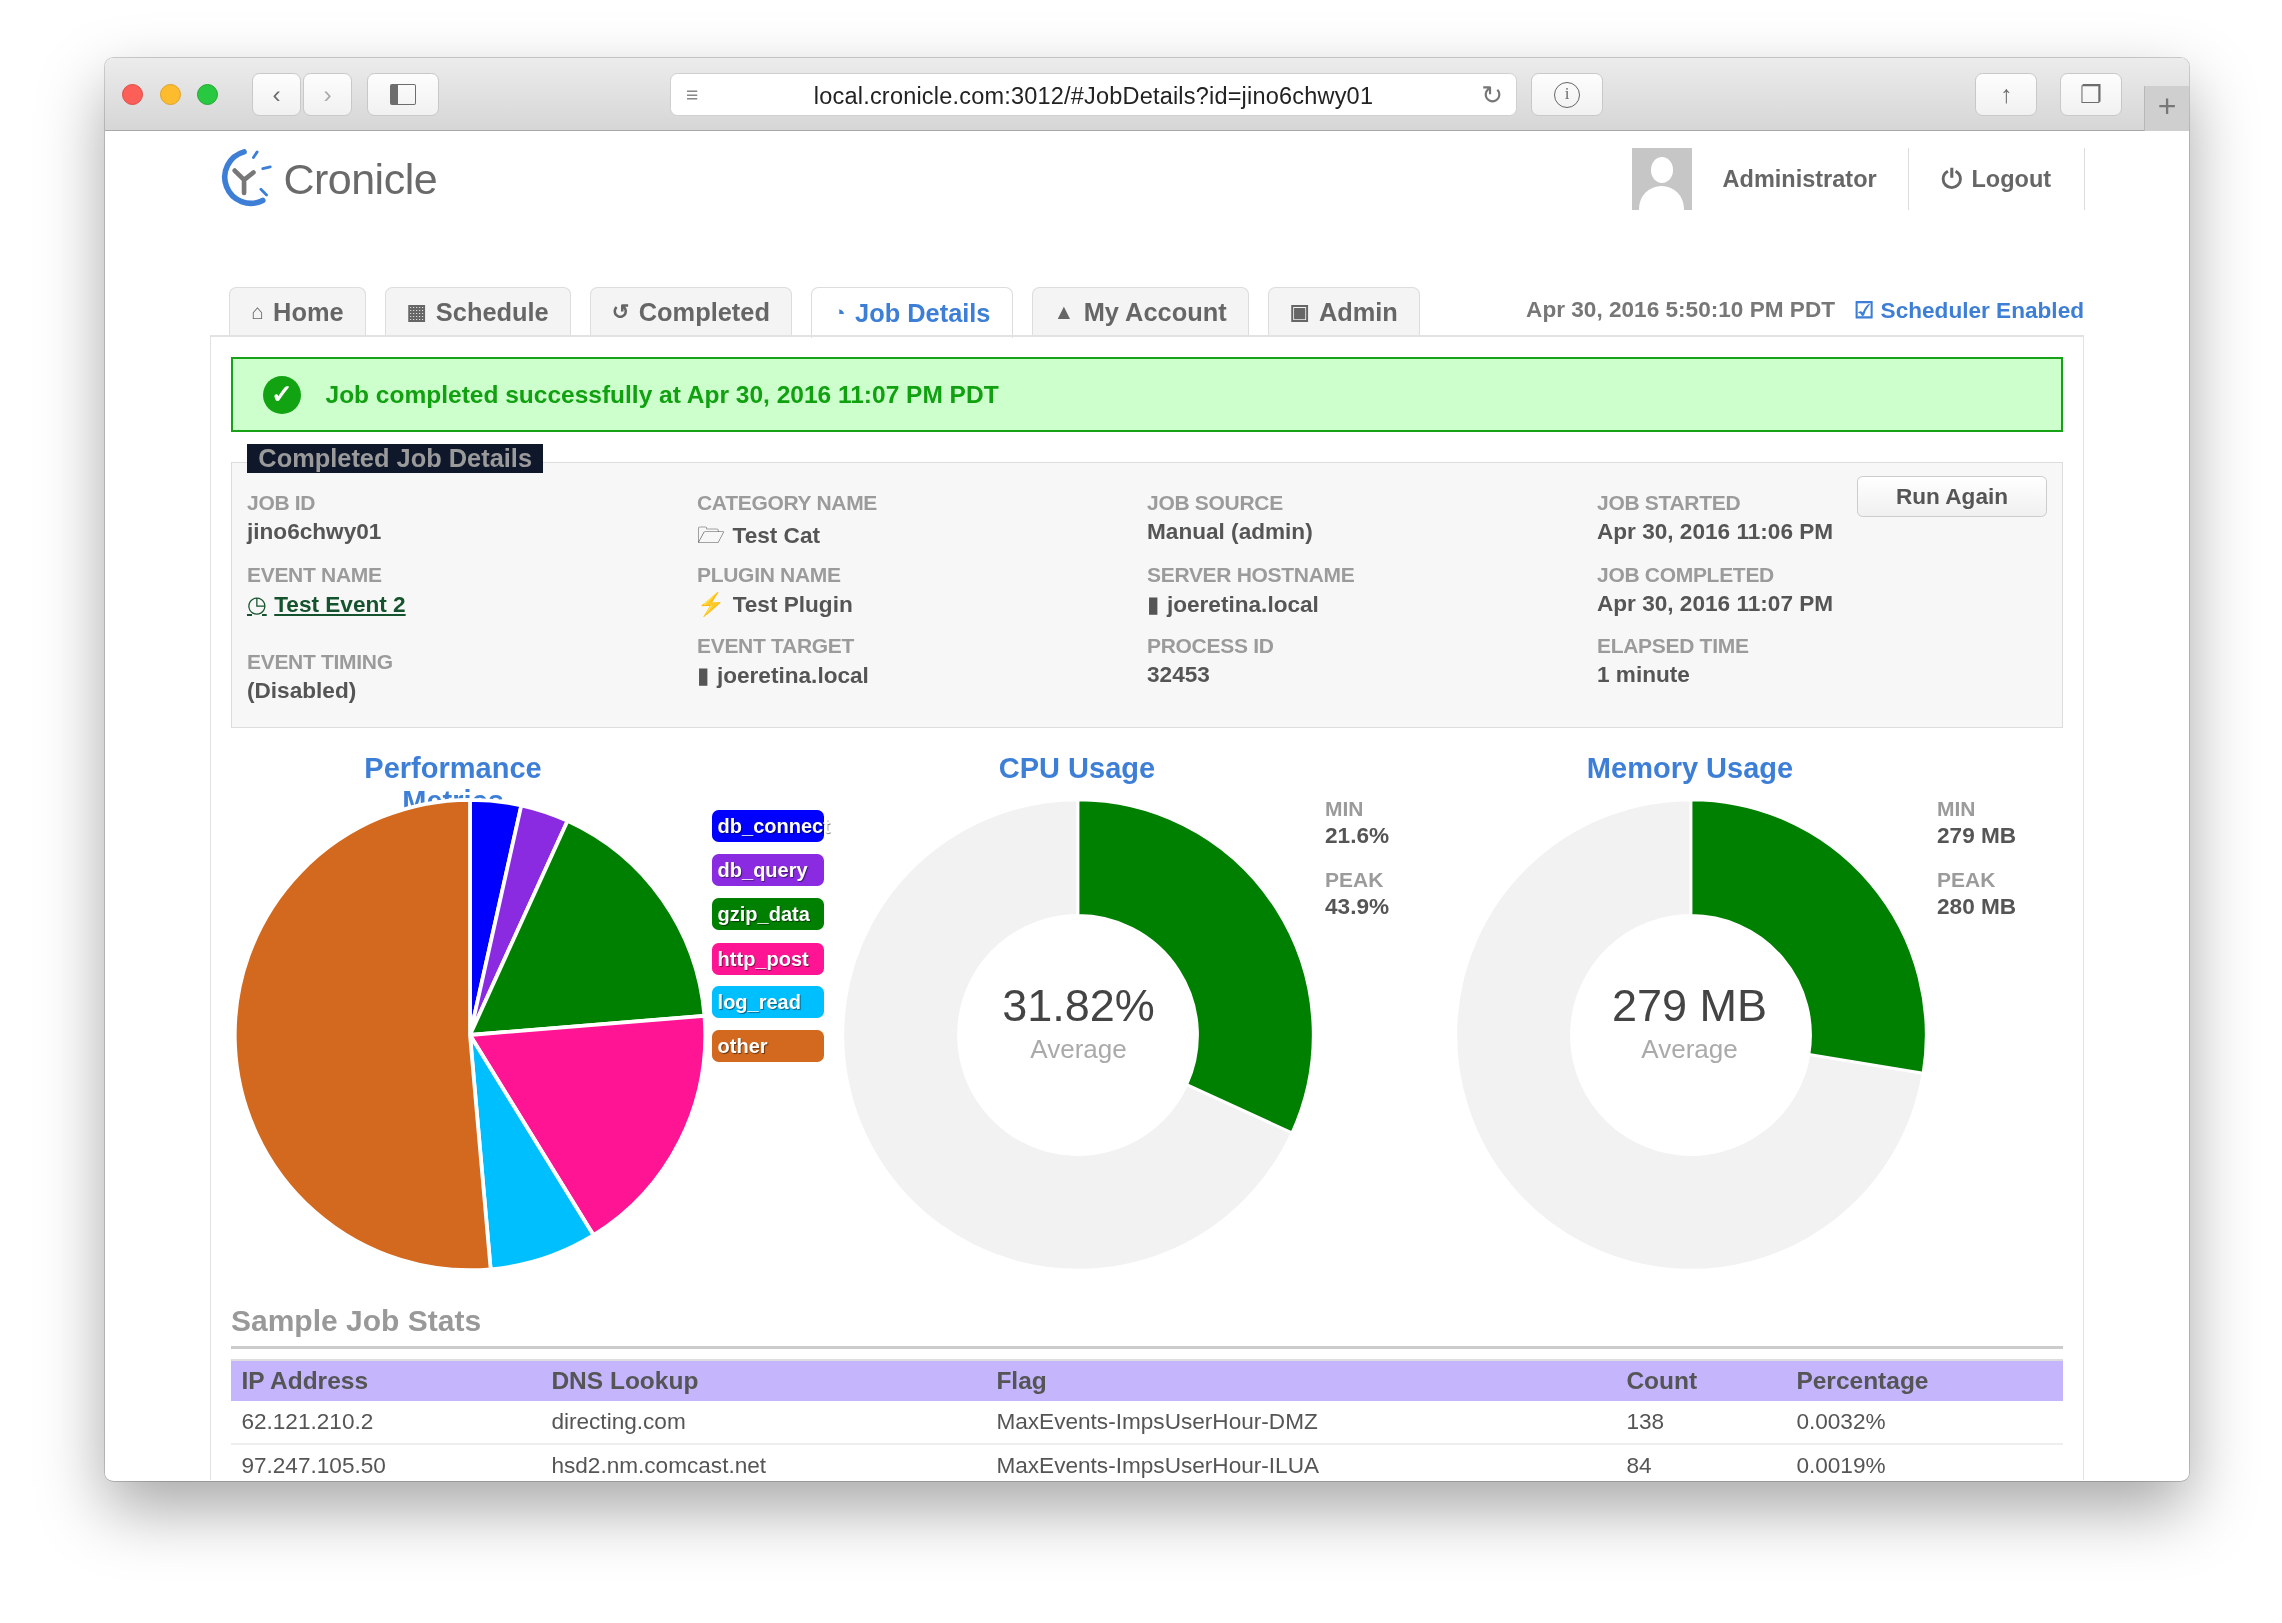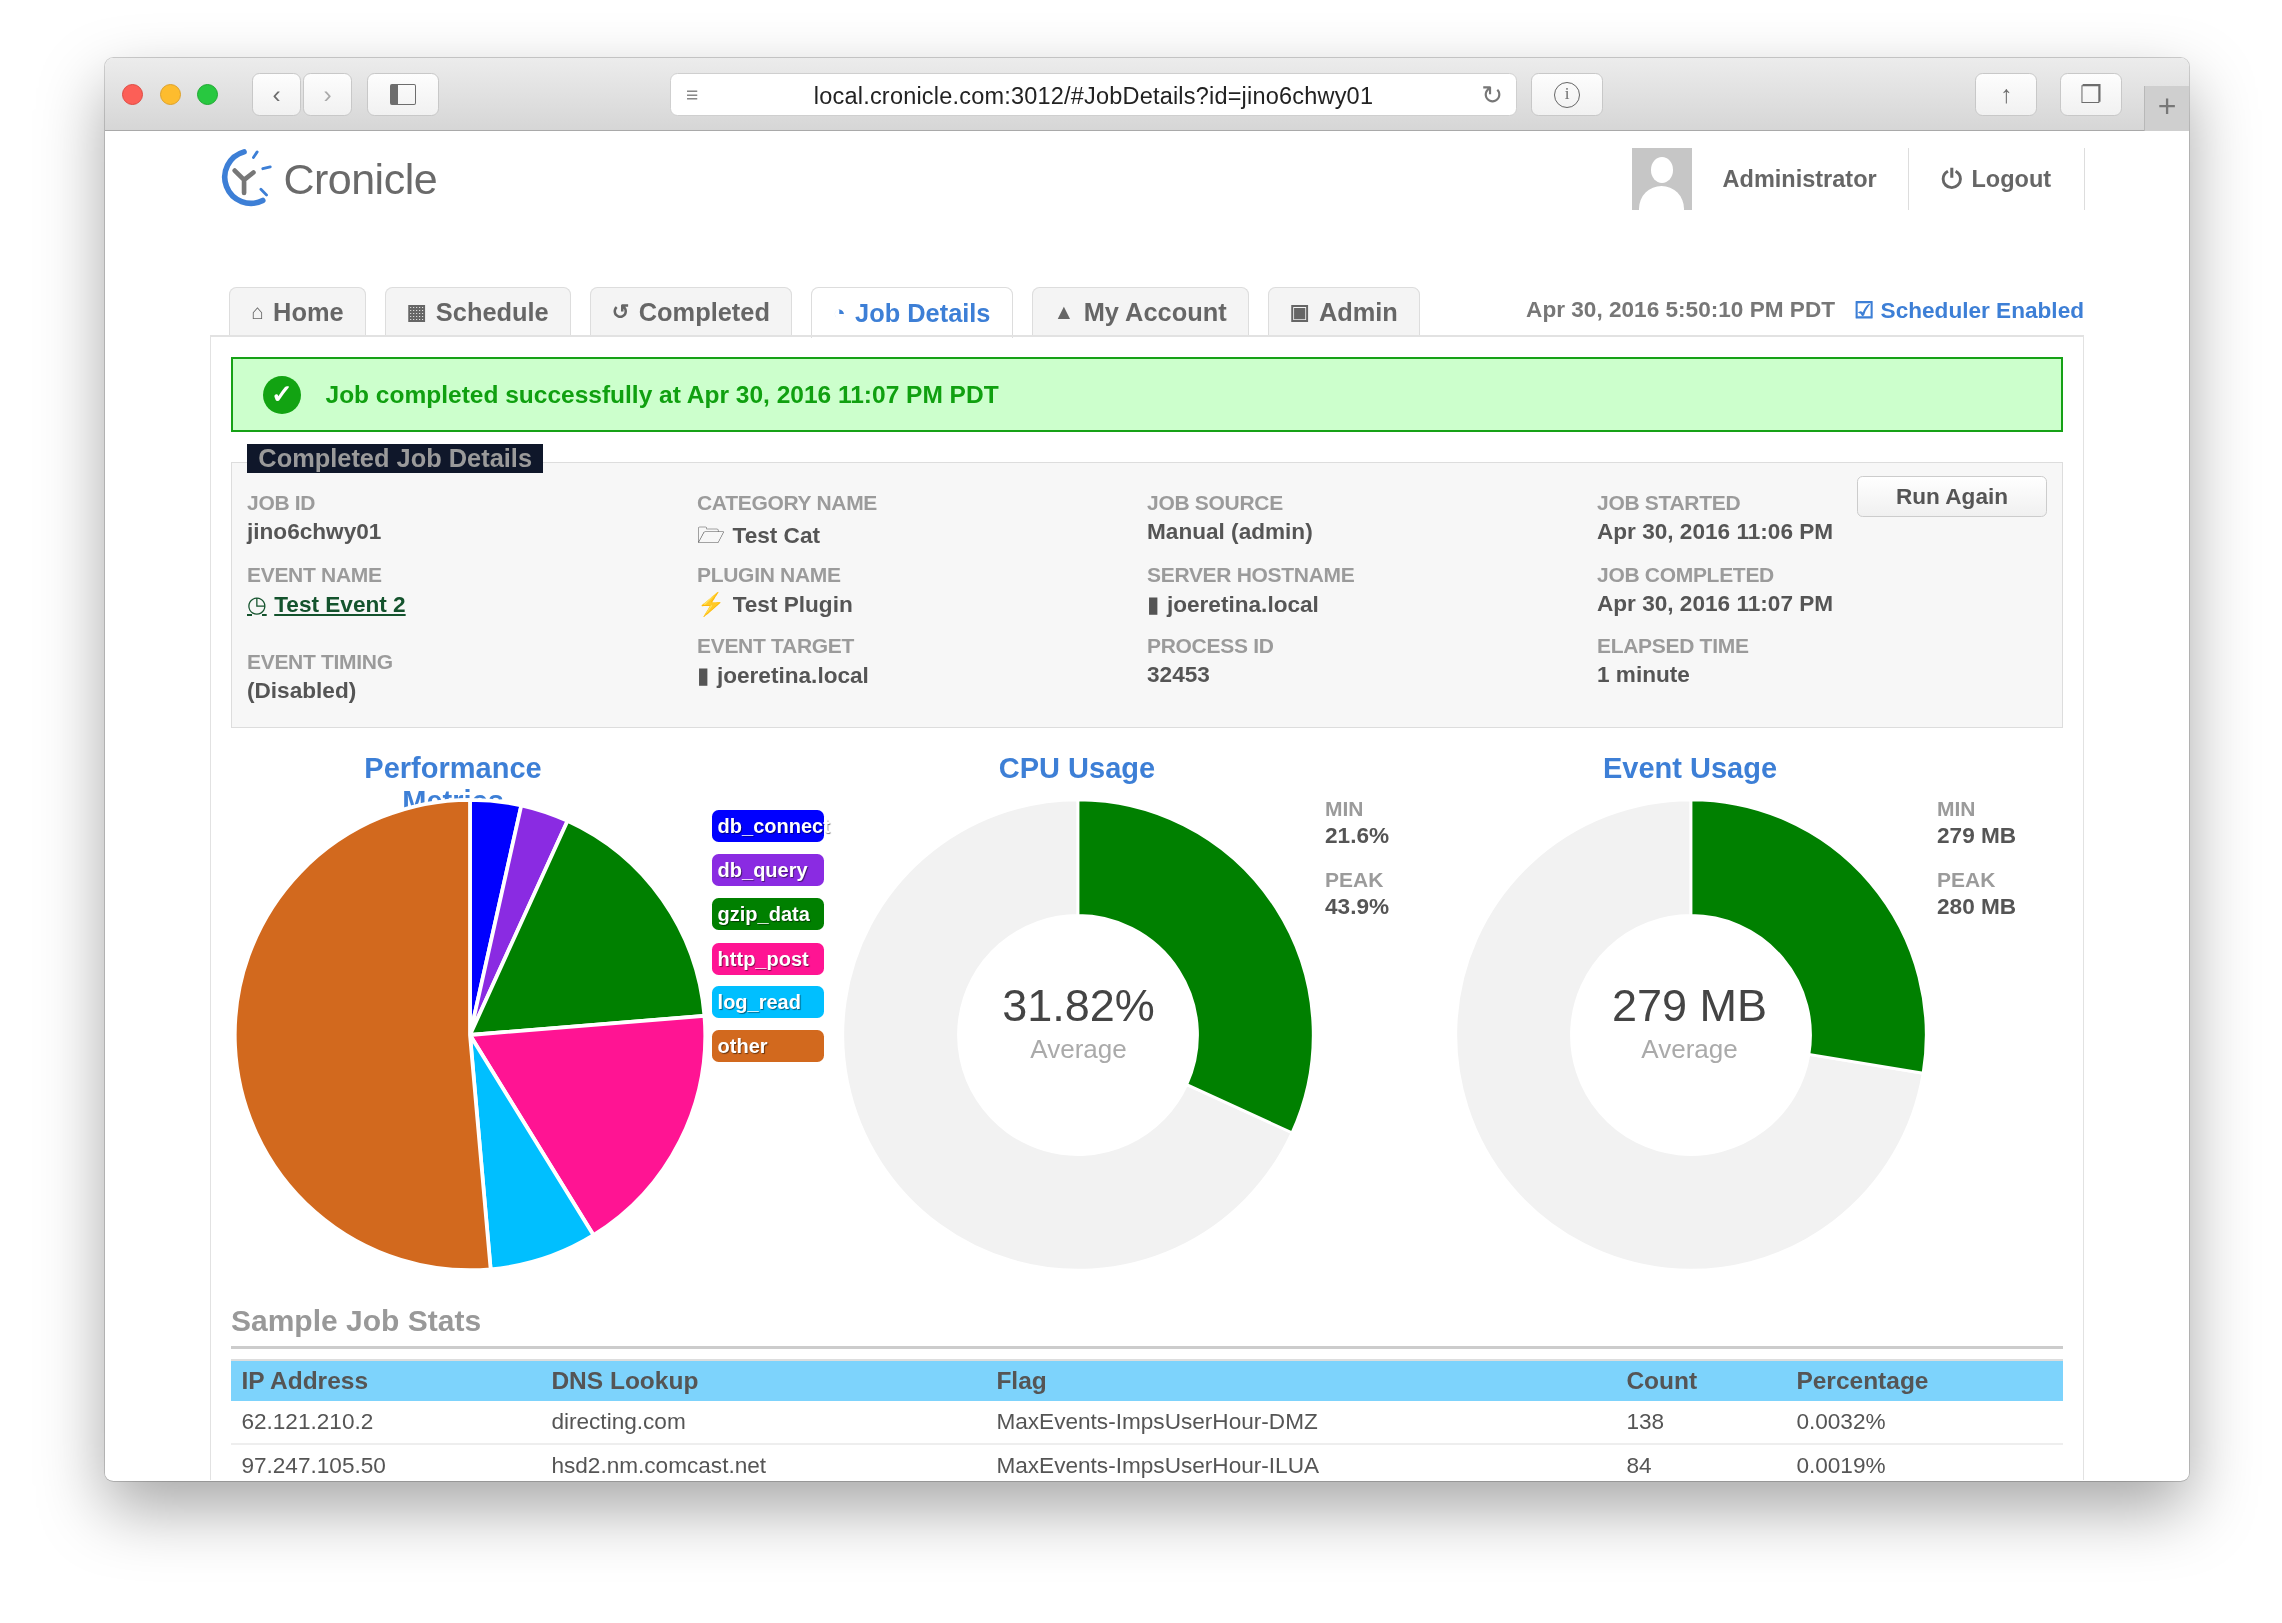--- a/index.html
+++ b/index.html
@@ -60,21 +60,21 @@
   .stat { position:absolute; }
   .stat .lbl { font-size: 21px; color: #9b9b9b; font-weight: bold; }
   .stat .val { font-size: 22.6px; color: #555; font-weight: bold; margin-top: 1.9px; }
   .donut-center { position:absolute; text-align:center; width: 245px; }
   .donut-center .big { font-size: 45px; color: #444; }
   .donut-center .sub { font-size: 26px; color: #aaa; margin-top: 1.9px; }
 
   #stats-title { position:absolute; left: 126px; top: 1173px; font-size: 30px; color: #999; font-weight: bold; }
   #stats-rule { position:absolute; left: 126px; top: 1215px; width: 1832px; height: 2.8px; background: #ccc; }
   #stats-table { position:absolute; left: 126px; top: 1228px; width: 1832px; border-collapse: collapse; }
-  #stats-table th { background: #7dd3fc; border-top: 2.8px solid #ddd; height: 41px; text-align:left; font-size: 24.5px; color: #555; font-weight: bold; padding-left: 10.4px; }
+  #stats-table th { background: #c4b5fd; border-top: 2.8px solid #ddd; height: 41px; text-align:left; font-size: 24.5px; color: #555; font-weight: bold; padding-left: 10.4px; }
   #stats-table td { height: 43px; font-size: 22.6px; color: #555; padding-left: 10.4px; border-bottom: 2.8px solid #eee; }
 </style>
 </head>
 <body>
 
 <div id="window">
   <div id="toolbar">
     <div class="light" style="left:17px;background:#fc5f57;border:0.9px solid #de4a42"></div>
     <div class="light" style="left:55px;background:#fdbc2e;border:0.9px solid #dda12a"></div>
     <div class="light" style="left:92px;background:#28c840;border:0.9px solid #1fa832"></div>
@@ -251,21 +251,21 @@
     </div>
     <div class="stat" style="left:1220px;top:666px">
       <div class="lbl">MIN</div>
       <div class="val">21.6%</div>
     </div>
     <div class="stat" style="left:1220px;top:737px">
       <div class="lbl">PEAK</div>
       <div class="val">43.9%</div>
     </div>
 
-    <div class="chart-title" style="left:1444px;top:621px;width:282px">Event Usage</div>
+    <div class="chart-title" style="left:1444px;top:621px;width:282px">Memory Usage</div>
     <svg id="mem-donut" class="abs" style="left:1347px;top:665px" width="478" height="478" viewBox="0 0 508 508">
         <path d="M500.671486051967,294.6592912987209 A250,250 0 1 1 253.9842920367424,4.000000493480229 L253.99202035466513,127.00000025068796 A127,127 0 1 0 379.30911491439923,274.6549199797502 Z" fill="#f2f2f2" stroke="#fff" stroke-width="3"></path>
         <path d="M254.00000000000003,4 A250,250 0 0 1 500.671486051967,294.6592912987209 L379.30911491439923,274.6549199797502 A127,127 0 0 0 254,127 Z" fill="#008000" stroke="#fff" stroke-width="3"></path>
       </svg>
     <div class="donut-center" style="left:1462px;top:849px">
       <div class="big">279 MB</div>
       <div class="sub">Average</div>
     </div>
     <div class="stat" style="left:1832px;top:666px">
       <div class="lbl">MIN</div>

